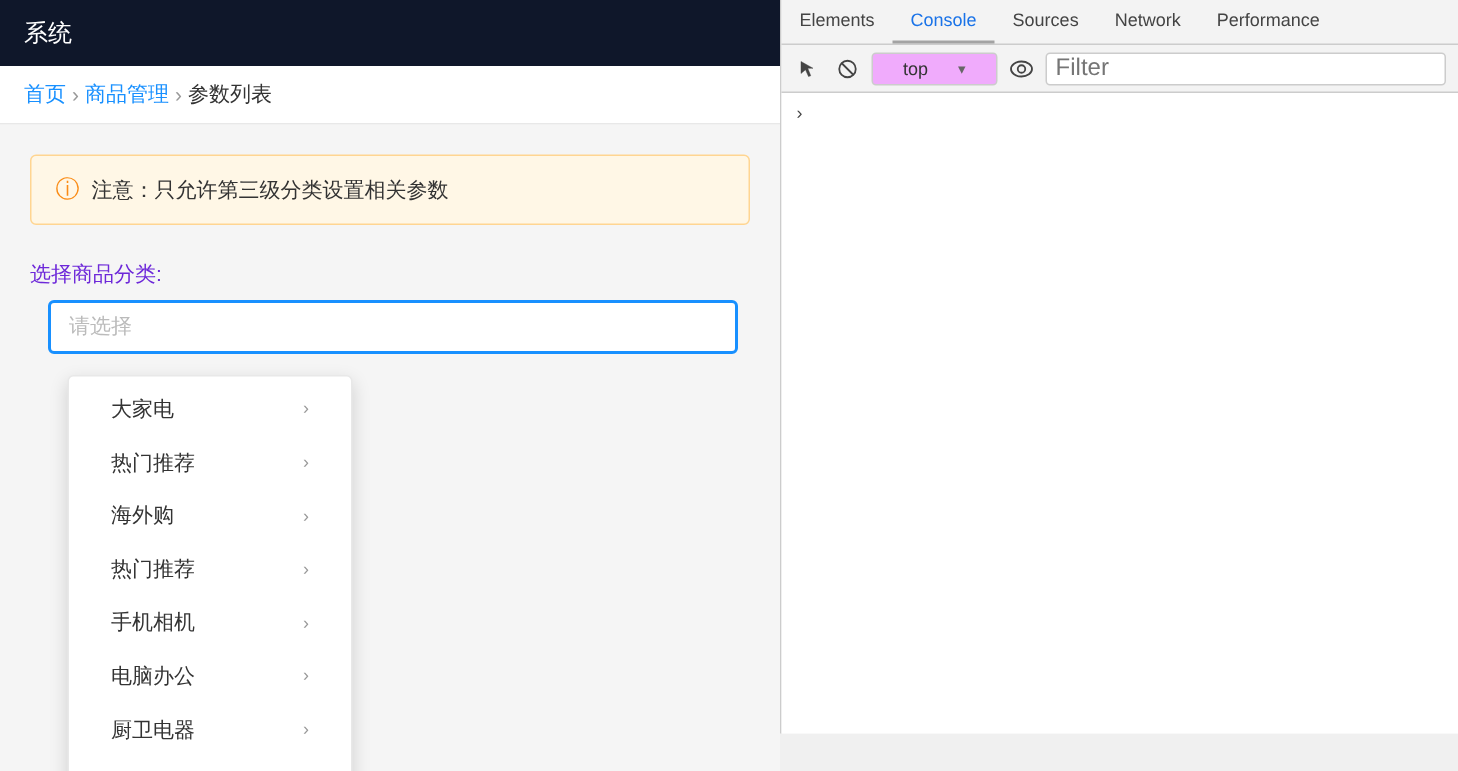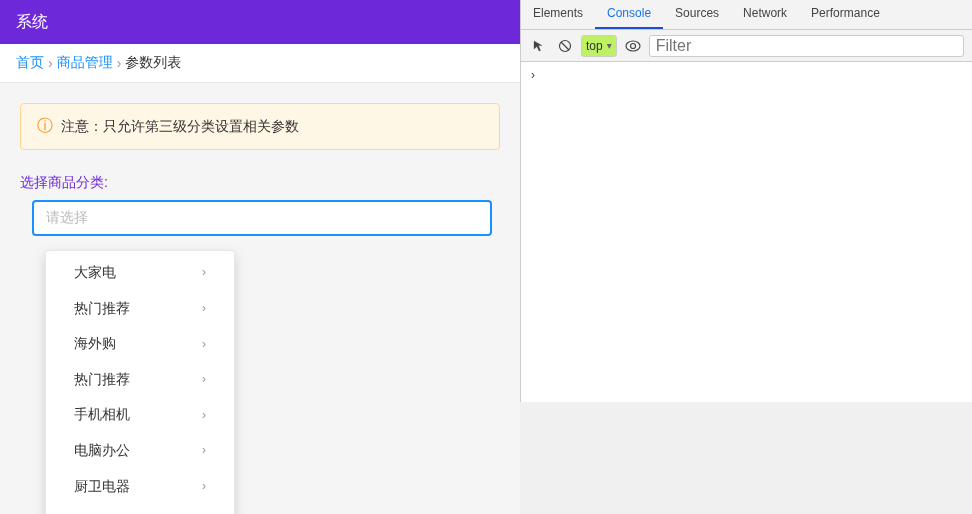--- a/index.html
+++ b/index.html
@@ -9,21 +9,21 @@
     .app-panel {
       width: 520px;
       height: 514px;
       background: #f5f5f5;
       display: flex;
       flex-direction: column;
       position: relative;
     }
 
     .app-header {
-      background: #6d28d9;
+      background: #0f172a;
       color: white;
       padding: 10px 16px;
       font-size: 16px;
       height: 44px;
       display: flex;
       align-items: center;
     }
 
     .breadcrumb {
       display: flex;
@@ -124,21 +124,21 @@
     }
 
     .dropdown-item .arrow {
       color: #999;
       font-size: 12px;
     }
 
     
     .devtools-panel {
       width: 452px;
-      height: 402px;
+      height: 489px;
       background: #f3f3f3;
       display: flex;
       flex-direction: column;
       border-left: 1px solid #ccc;
     }
 
     .devtools-tabs {
       display: flex;
       background: #f3f3f3;
       border-bottom: 1px solid #ccc;
@@ -151,21 +151,21 @@
       font-size: 12px;
       color: #444;
       cursor: pointer;
       border-bottom: 2px solid transparent;
       height: 30px;
       display: flex;
       align-items: center;
     }
 
     .devtools-tab.active {
-      border-bottom: 2px solid #1d4ed8;
+      border-bottom: 2px solid #a3a3a3;
       color: #1a73e8;
     }
 
     .devtools-toolbar {
       display: flex;
       align-items: center;
       padding: 4px 8px;
       border-bottom: 1px solid #ccc;
       background: #f3f3f3;
       height: 32px;
@@ -184,24 +184,24 @@
       color: #444;
       border: none;
       background: transparent;
     }
 
     .context-select {
       display: flex;
       align-items: center;
       border: 1px solid #ccc;
       border-radius: 3px;
-      background: #bef264;
+      background: #f0abfc;
       height: 22px;
-      padding: 0 4px;
-      gap: 4px;
+      padding: 0 20px;
+      gap: 20px;
       font-size: 12px;
       color: #333;
       cursor: pointer;
     }
 
     .context-select .dropdown-arrow {
       color: #666;
       font-size: 10px;
     }
 

